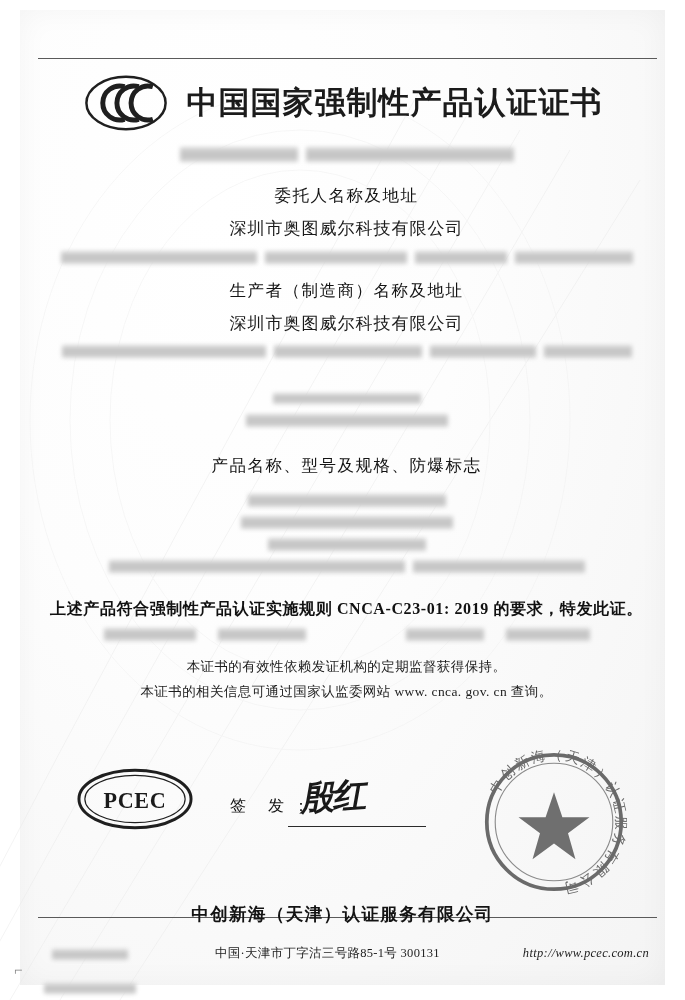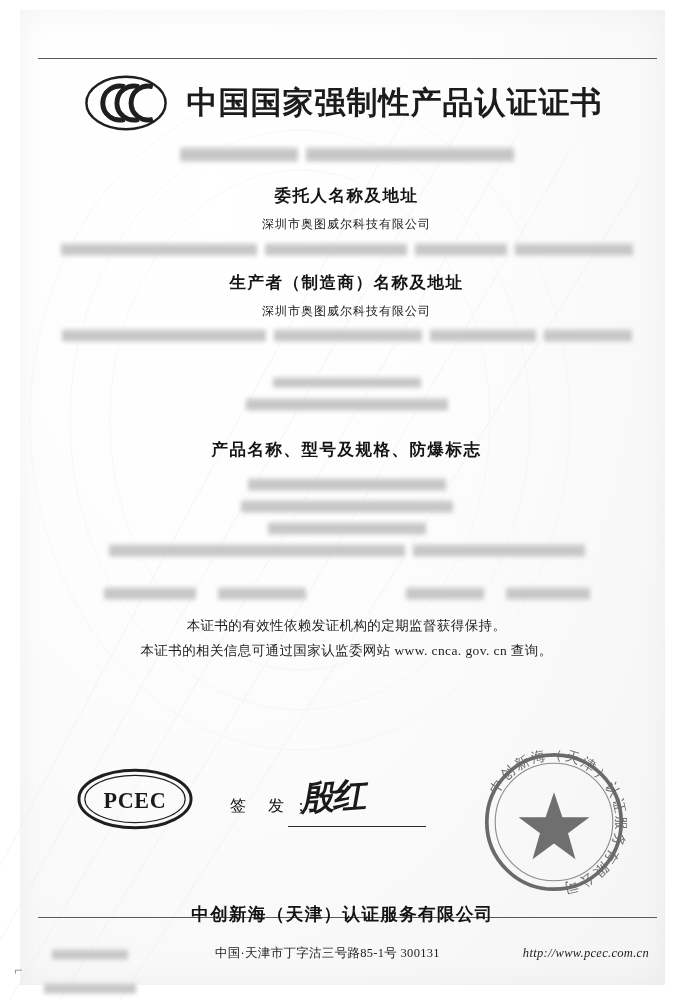--- a/index.html
+++ b/index.html
@@ -78,27 +78,27 @@
   
   .content {
     position: absolute;
     left: 48px;
     right: 40px;
     top: 140px;
     text-align: center;
   }
   .label {
     font-size: 16.5px;
-    font-weight: 700;
+    font-weight: 400;
     color: #141414;
     letter-spacing: 1.5px;
     line-height: 1.6;
   }
   .value {
-    font-size: 12px;
+    font-size: 17px;
     color: #1a1a1a;
     letter-spacing: 1px;
     line-height: 1.6;
   }
   .spacer-6 { height: 6px; }
   .spacer-14 { height: 14px; }
   .spacer-18 { height: 18px; }
 
   
   .redact {
@@ -324,20 +324,21 @@
     <div class="redact-row">
       <span class="redact" style="width:158px"></span>
     </div>
     <div class="redact-row">
       <span class="redact" style="width:296px"></span>
       <span class="redact" style="width:172px"></span>
     </div>
 
     <div class="spacer-14"></div>
 
+    <div class="statement">上述产品符合强制性产品认证实施规则 CNCA-C23-01: 2019 的要求，特发此证。</div>
 
     <div class="redact-row">
       <span class="redact" style="width:92px"></span>
       <span class="redact" style="width:88px; margin-left:18px"></span>
       <span class="redact" style="width:78px; margin-left:96px"></span>
       <span class="redact" style="width:84px; margin-left:18px"></span>
     </div>
 
     <div class="spacer-6"></div>
     <div class="note">本证书的有效性依赖发证机构的定期监督获得保持。</div>

